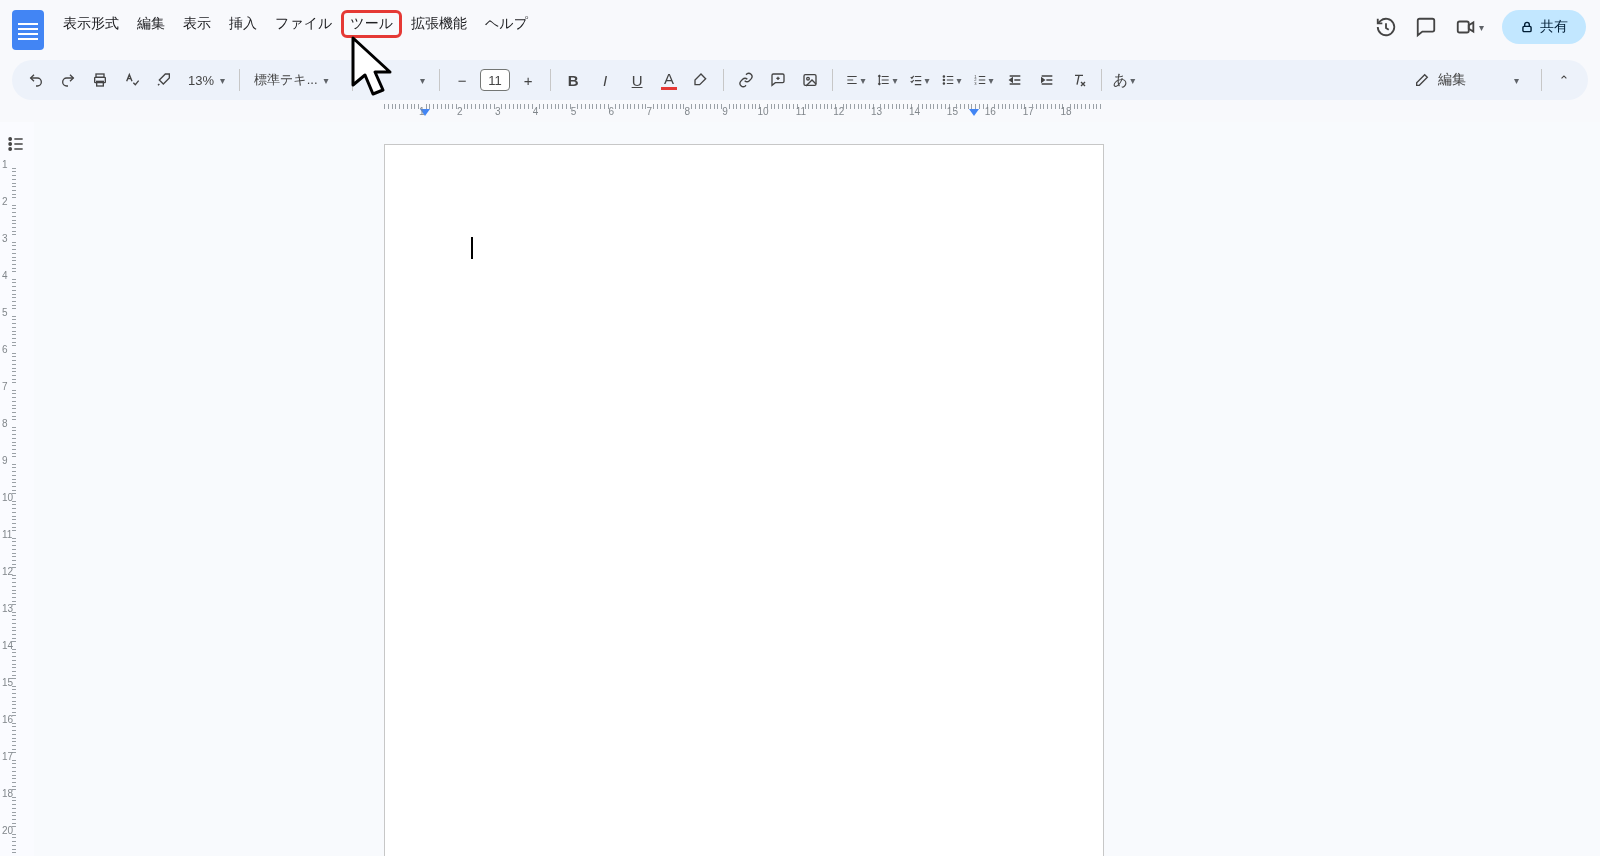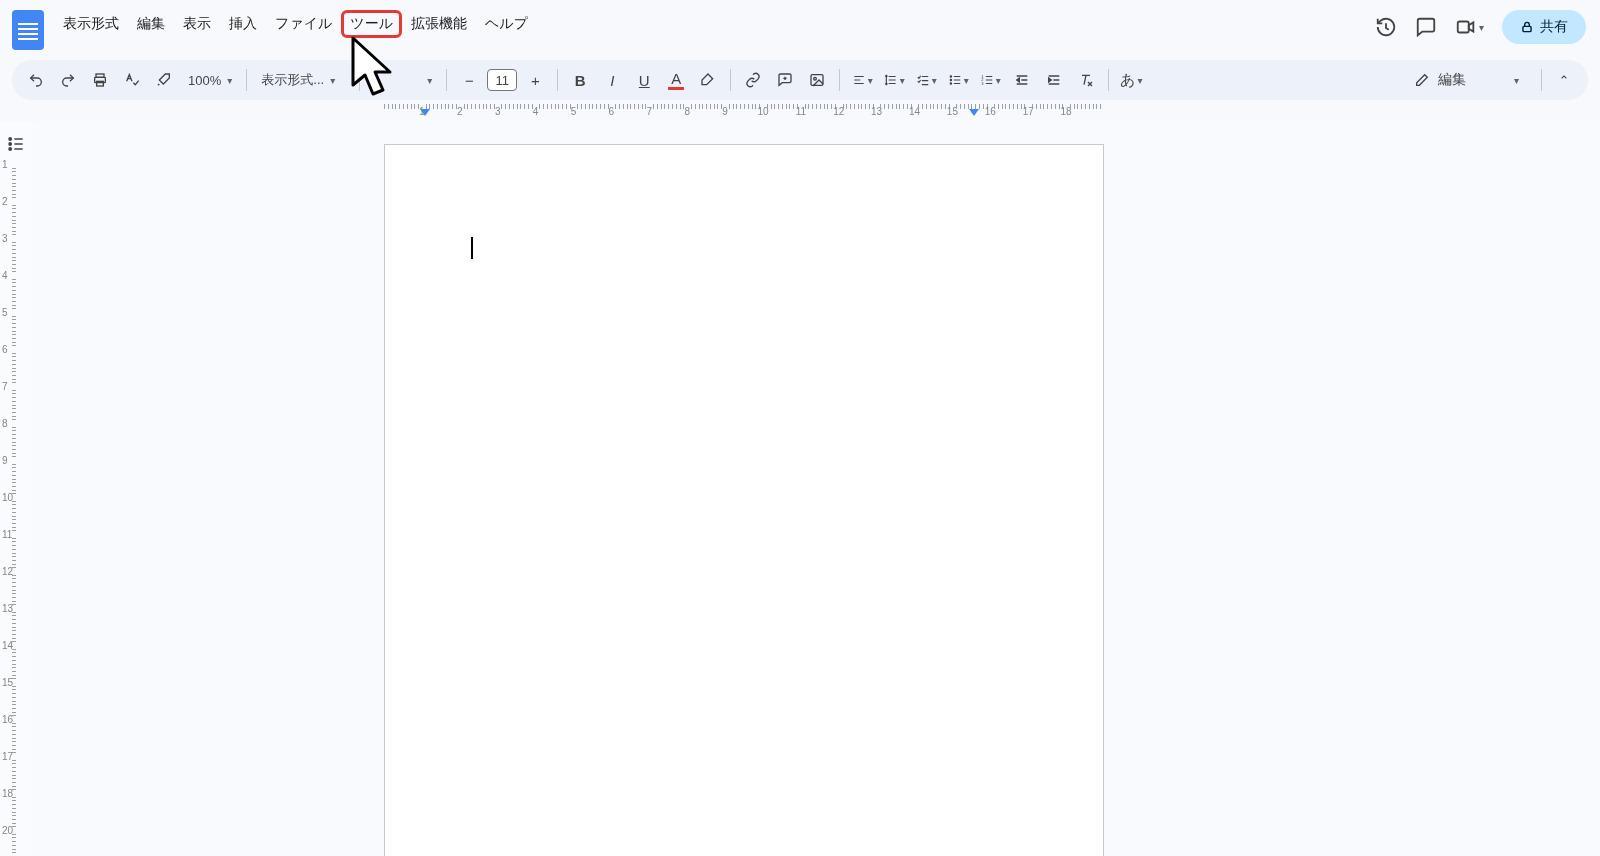--- a/index.html
+++ b/index.html
@@ -243,26 +243,26 @@
         <path d="m14 16 3 3 5-6"></path>
       </svg>
   </div>
   <div class="tbtn">
     <svg width="16" height="16" viewBox="0 0 24 24" fill="none" stroke="#444" stroke-width="2">
         <path d="M14 3h6v6l-9 9-6-6z"></path>
         <path d="M5 18l-2 2"></path>
       </svg>
   </div>
   <div class="zoom-sel">
-    <span>100%</span>
+    <span>13%</span>
     <span class="caret">▾</span>
   </div>
   <div class="sep"></div>
   <div class="style-sel" style="width:96px;">
-    <span style="white-space:nowrap;overflow:hidden;text-overflow:ellipsis;">表示形式...</span>
+    <span style="white-space:nowrap;overflow:hidden;text-overflow:ellipsis;">標準テキ...</span>
     <span class="caret">▾</span>
   </div>
   <div class="sep"></div>
   <div class="style-sel" style="width:70px;justify-content:flex-end;">
     <span class="caret">▾</span>
   </div>
   <div class="sep"></div>
   <div class="tbtn">−</div>
   <div class="font-size-box">
     <span>11</span>

